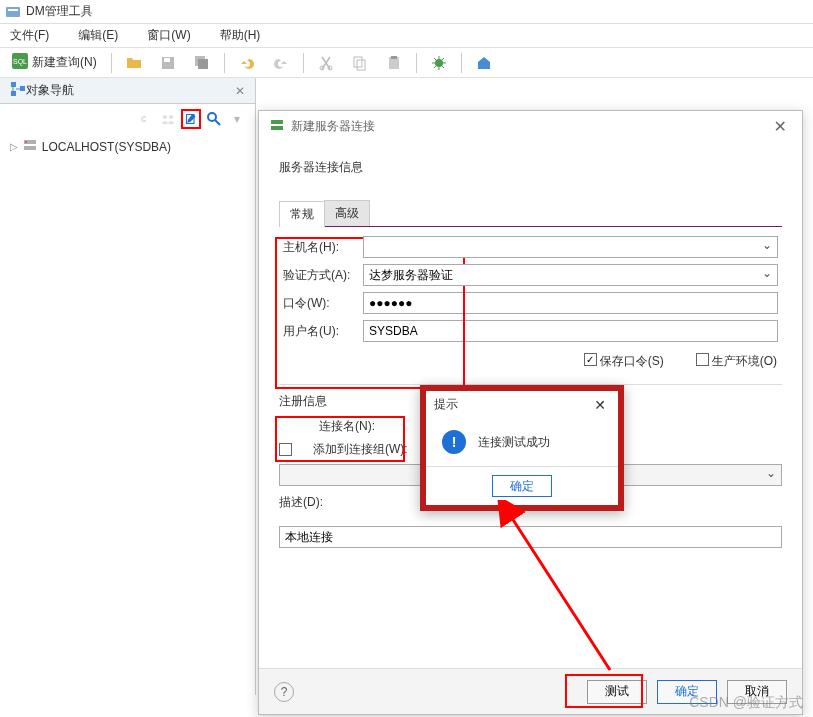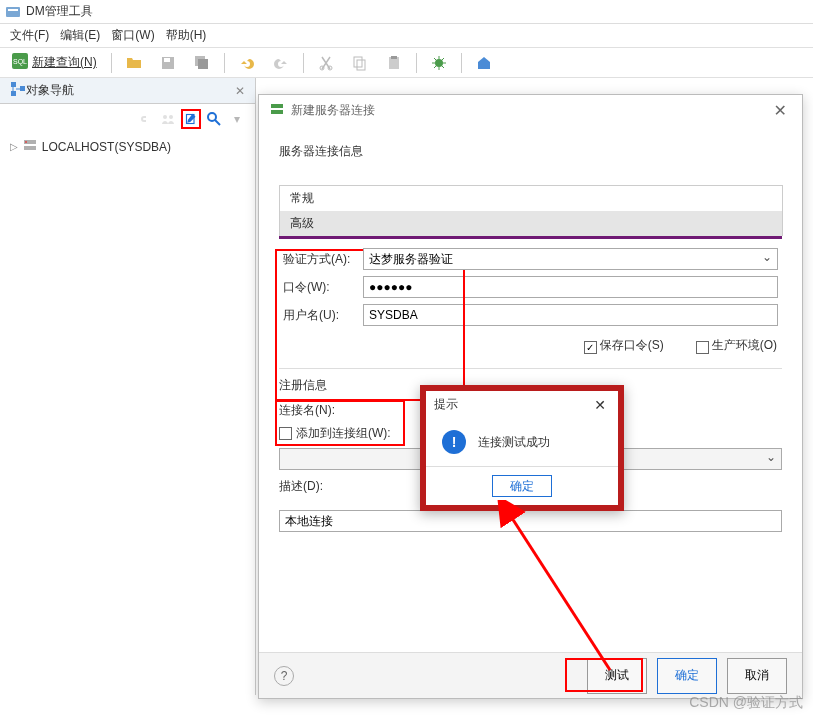--- a/index.html
+++ b/index.html
@@ -1,77 +1,77 @@
 <!DOCTYPE html>
 <html><head>
 <meta charset="utf-8">
 <style>
 * { box-sizing: border-box; margin: 0; padding: 0; }
 body { font-family: "Microsoft YaHei", Arial, sans-serif; font-size: 12px; color: #333; background: #fff; width: 813px; height: 717px; overflow: hidden; position: relative; }
 .titlebar { display: flex; align-items: center; height: 24px; padding: 0 5px; background: #fff; border-bottom: 1px solid #ddd; }
 .titlebar .app-icon { width: 16px; height: 16px; margin-right: 5px; display:inline-flex; align-items:center; justify-content:center; }
-.menubar { display: flex; gap: 11px; padding: 3px 10px; background:#fff; }
+.menubar { display: flex; gap: 29px; padding: 3px 10px; background:#fff; }
 .menubar span { cursor: default; }
-.toolbar { display: flex; align-items: center; padding: 2px 5px; border-top: 1px solid #e0e0e0; border-bottom: 1px solid #e0e0e0; gap:4px;text-decoration:underline; }
+.toolbar { display: flex; align-items: center; padding: 2px 5px; border-top: 1px solid #e0e0e0; border-bottom: 1px solid #e0e0e0; gap:4px; }
 .tool-btn { display:inline-flex; align-items:center; padding:2px 6px; gap:4px; border:1px solid transparent; }
 .tool-btn.new { background:#fff; }
 .divider { width:1px; height:20px; background:#ccc; margin:0 3px; }
 .icon-svg { width:16px; height:16px; }
 .main-area { display:flex; height:calc(100% - 100px); }
 .sidebar { width:256px; border-right:1px solid #ccc; }
 .tab-header { display:flex; align-items:center; padding:3px 10px; background:#eef3f8; border-bottom:1px solid #ccc; }
 .tab-header .tab-title { flex:1; }
 .tab-header .tab-close { margin-left:5px; color:#888; }
 .side-tools { display:flex; justify-content:flex-end; padding:5px 8px 3px; gap:3px; align-items:center; }
 .side-tools .st-btn { width:20px; height:20px; display:inline-flex; align-items:center; justify-content:center; border:1px solid transparent; }
 .side-tools .st-btn.dim { opacity:.35; }
 .highlight-red { border:2px solid #ff0000 !important; }
 .tree { padding:5px 10px; }
 .tree-row { display:flex; align-items:center; gap:4px; }
 .tree-arrow { color:#888; font-size:10px; }
 
-.dialog-main { position:absolute; left:258px; top:94px; width:545px; height:605px; background:#fff; border:1px solid #bbb; box-shadow:0 3px 12px rgba(0,0,0,.2); }
+.dialog-main { position:absolute; left:258px; top:110px; width:545px; height:605px; background:#fff; border:1px solid #bbb; box-shadow:0 3px 12px rgba(0,0,0,.2); }
 .dialog-title { display:flex; align-items:center; height:30px; padding:0 10px; font-size:12px; color:#666; }
 .dialog-title .spacer { flex:1; }
 .dialog-title .close { font-size:16px; color:#666; padding:0 5px; }
 .dialog-body { padding:10px 20px 0; }
 .section-title { font-size:12px; padding:8px 0; }
-.subtabs { display:flex; border-bottom:3px solid #701a75;flex-direction:column; }
+.subtabs { display:flex; border-bottom:1px solid #701a75; }
 .subtabs .stab { padding:4px 10px; border:1px solid #ccc; border-bottom:none; margin-right:-1px; font-size:12px; background:#e5e5e5; }
 .subtabs .stab.active { background:#fff; position:relative; top:1px; }
 .form-table { width:100%; border-collapse:collapse; }
 .form-table td { padding:3px 4px; }
 .form-table td.label { width:80px; white-space:nowrap; }
 .form-input, .form-select { width:100%; height:22px; border:1px solid #aaa; padding:0 5px; font-size:12px; font-family:inherit; }
 .select-wrap { position:relative; }
 .select-wrap::after { content:"⌄"; position:absolute; right:6px; top:2px; font-size:12px; color:#555; pointer-events:none; }
 .checkrow { display:flex; gap:12px; justify-content:flex-end; padding:8px 5px; font-size:12px; align-items:center;}
-.checkrow label { display:flex; align-items:flex-end; gap:3px;padding-left:20px; }
+.checkrow label { display:flex; align-items:flex-start; gap:3px;padding-left:20px; }
 .chk { width:13px; height:13px; border:1px solid #666; display:inline-block; }
 .chk.checked::after { content:"✓"; font-size:10px; line-height:11px; display:block; text-align:center; color:#000;}
 .dlg-footer { position:absolute; bottom:0; left:0; right:0; height:46px; border-top:1px solid #ddd; background:#f4f4f4; display:flex; align-items:center; padding:0 15px; gap:10px;}
 .dlg-footer .help { width:20px; height:20px; border:1px solid #aaa; border-radius:50%; display:inline-flex; align-items:center; justify-content:center; font-size:12px; color:#666;}
 .dlg-footer .spacer { flex:1; }
-.dlg-btn { min-width:60px; height:36px; padding:0 12px; border:1px solid #999; background:#f8f8f8; font-size:12px; font-family:inherit; }
+.dlg-btn { min-width:60px; height:24px; padding:0 12px; border:1px solid #999; background:#f8f8f8; font-size:12px; font-family:inherit; }
 .dlg-btn.primary { border:1px solid #1e6fd6; color:#1e6fd6; }
 .highlight-box-abs { position:absolute; border:2px solid #ff0000; pointer-events:none; }
 
 .modal-alert { position:absolute; width:204px; background:#fff; border:6px solid #b91c1c; box-shadow:0 3px 12px rgba(0,0,0,.3); z-index:50; }
 .modal-alert .ma-title { display:flex; align-items:center; padding:5px 8px; font-size:12px; }
 .modal-alert .ma-title .spacer{flex:1;}
 .modal-alert .ma-title .close{ font-size:14px; padding:0 4px; }
 .modal-alert .ma-body { display:flex; align-items:center; gap:12px; padding:12px 16px; }
 .info-icon { width:24px; height:24px; border-radius:50%; background:#1e6fd6; color:#fff; display:flex; align-items:center; justify-content:center; font-weight:bold; font-size:14px; }
 .modal-alert .ma-foot { display:flex; justify-content:center; padding:8px 0; border-top:1px solid #ddd; }
 .modal-alert .ma-btn { min-width:60px; height:22px; border:1px solid #1e6fd6; color:#1e6fd6; background:#fff; font-size:12px; }
 
 .arrow-svg { position:absolute; pointer-events:none; z-index:60; }
 .watermark { position:absolute; right:10px; bottom:5px; color:rgba(120,120,120,.6); font-size:14px; z-index:200;}
 .content-divider { height:1px; background:#ddd; margin:6px 0 4px; }
-.add-group-row { display:flex; align-items:center; gap:4px; font-size:12px; margin:3px 0 6px;}
+.add-group-row { display:flex; align-items:center; gap:21px; font-size:12px; margin:3px 0 6px;}
 .desc-row { margin-top:8px; }
 </style>
 </head>
 <body>
 
 <div class="titlebar">
   <span class="app-icon">
     <svg class="icon-svg" viewBox="0 0 16 16">
         <rect x="1" y="3" width="14" height="10" fill="#7aa7d4" rx="1"></rect>
         <rect x="3" y="5" width="10" height="2" fill="#fff"></rect>
@@ -227,20 +227,26 @@
     <div style="height:16px;"></div>
     <div class="subtabs">
       <div class="stab active">常规</div>
       <div class="stab">高级</div>
     </div>
     <div style="position:relative;">
 
       <div class="highlight-box-abs" style="left:-4px; top:4px; width:190px; height:152px;"></div>
       <table class="form-table" style="margin-top:6px;">
         <tbody>
+            <tr>
+          <td class="label">主机名(H):</td>
+          <td>
+                <div class="select-wrap"><input class="form-input" value="" style=""></div>
+              </td>
+        </tr>
         <tr>
           <td class="label">验证方式(A):</td>
           <td>
                 <div class="select-wrap"><input class="form-input" readonly="" value="达梦服务器验证" style=""></div>
               </td>
         </tr>
         <tr>
           <td class="label">口令(W):</td>
           <td><input class="form-input" value="●●●●●●" style=""></td>
         </tr>
@@ -260,21 +266,21 @@
           <span class="chk"></span>
           <span>生产环境(O)</span>
         </label>
     </div>
 
     <div class="content-divider"></div>
     <div class="section-title" style="padding-top:4px;">注册信息</div>
 
     <div style="position:relative;">
       <div class="highlight-box-abs" style="left:-4px; top:-2px; width:130px; height:46px;"></div>
-      <div style="margin-bottom:3px;">连接名(N):</div>
+      <div style="margin-bottom:3px;margin-left:40px;">连接名(N):</div>
     </div>
 
     <div class="add-group-row" style="margin-top:6px;">
       <span class="chk"></span>
       <span>添加到连接组(W):</span>
     </div>
     <div class="select-wrap"><input class="form-input" disabled="" style="background: rgb(244, 244, 244);"></div>
 
     <div class="desc-row">
       <div style="margin-bottom:15px;">描述(D):</div>

